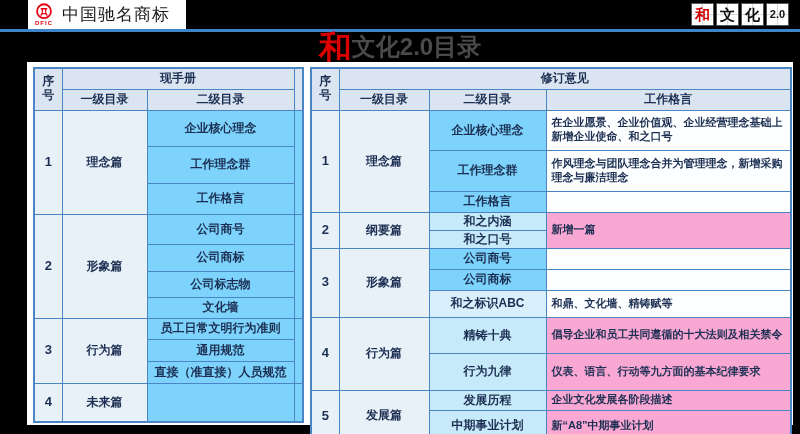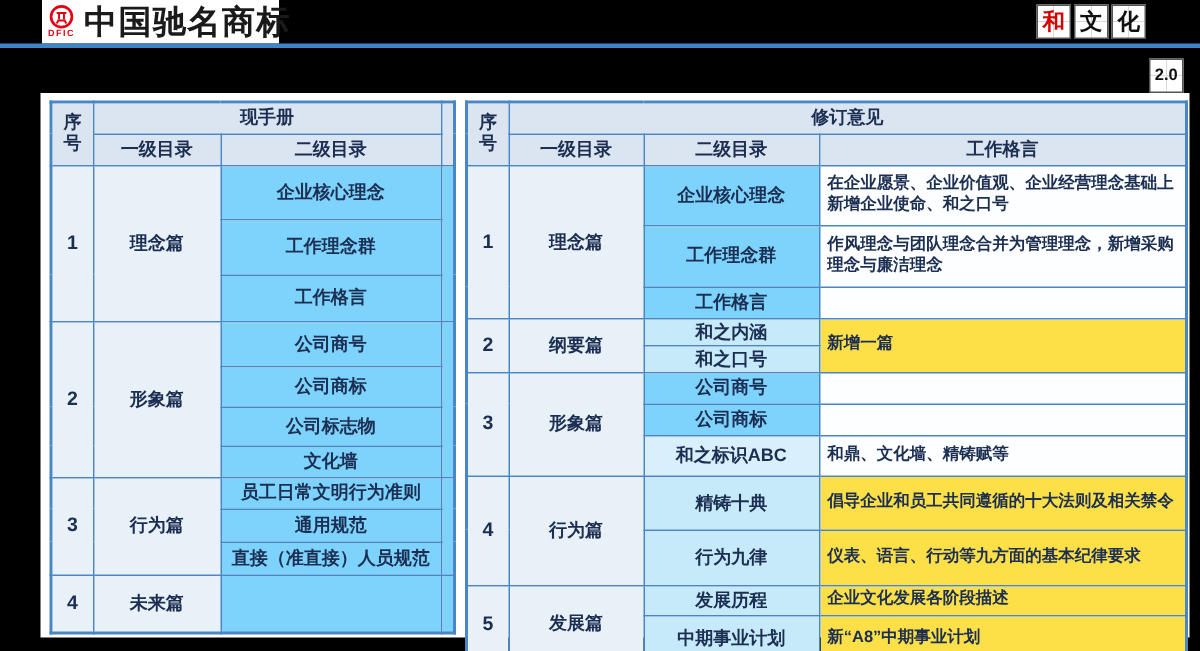--- a/index.html
+++ b/index.html
@@ -7,55 +7,55 @@
     position:relative; width:800px; height:434px; background:#000;
     font-family:"Liberation Sans","DejaVu Sans",sans-serif; overflow:hidden;
   }
   
   .logo-area {
     position:absolute; left:28px; top:0; width:158px; height:29px;
     background:#fff; display:flex; align-items:center; gap:5px; padding-left:3px; box-sizing:border-box;
   }
   .emblem { display:flex; flex-direction:column; align-items:center; width:26px; }
   .emblem .dfic { color:#e60012; font-size:6px; font-weight:bold; letter-spacing:1px; line-height:5px; }
-  .trademark { font-size:22px; font-weight:bold; color:#1a1a1a; letter-spacing:1px; white-space:nowrap; }
+  .trademark { font-size:17px; font-weight:normal; color:#1a1a1a; letter-spacing:1px; white-space:nowrap; }
   
   .blue-line { position:absolute; left:0; top:29px; width:800px; height:3px; background:#3e86c8; }
   
   .badges { position:absolute; top:3px; right:11px; display:flex; gap:2px; }
   .badge {
     width:23px; height:23px; background:#fff; border:1px solid #555; box-sizing:border-box;
     display:flex; align-items:center; justify-content:center;
     font-weight:bold; font-size:15px; color:#111; line-height:1;
     background-image:
       linear-gradient(to right, transparent 48%, #d8d8d8 48%, #d8d8d8 52%, transparent 52%),
       linear-gradient(to bottom, transparent 48%, #d8d8d8 48%, #d8d8d8 52%, transparent 52%);
   }
   .badge.red { color:#d40000; }
-  .badge.num { font-size:11px;margin-top:36px; }
+  .badge.num { font-size:11px; }
   
   .title-band { position:absolute; left:0; top:31px; width:800px; height:31px; text-align:center; line-height:31px; white-space:nowrap; }
   .t-accent { color:#dd0000; font-size:33px; font-weight:bold; vertical-align:-4px; }
   .t-rest  { color:#4a4a4a; font-size:24px; font-weight:bold; }
   
   .main-white { position:absolute; left:27px; top:62px; width:766px; height:363px; background:#fff; }
   
   table.tbl { position:absolute; border-collapse:collapse; table-layout:fixed; border:2px solid #4a86c4; }
   .tbl td {
     border:1px solid #4a86c4; background:#e8f0f8; color:#1c2f52;
     font-weight:bold; font-size:12px; text-align:center; vertical-align:middle;
     padding:1px 2px; overflow:hidden; line-height:1.25;
   }
   .tbl tr.hdr td { background:#dbe5f1; font-size:12px; }
   .tbl td.seqh { font-size:12px; line-height:1.15; }
   .tbl td.c-item { background:#7dd3fc; }
   .tbl td.c-desc { background:#fcfeff; text-align:left; font-size:11px; padding:1px 5px; }
   .tbl td.c-hl   { background:#c7eafa; }
   .tbl td.c-hl2  { background:#d9effb; }
-  .tbl td.c-desc.c-hl { background:#fde047;margin-left:29px; }
+  .tbl td.c-desc.c-hl { background:#f9a8d4;margin-left:29px; }
   .tbl td.num { font-size:13px; }
   .left-tbl  { left:6px;  top:5px; width:269px; }
   .right-tbl { left:283px; top:5px; width:480px; }
 </style>
 </head>
 <body>
 
 <div class="slide">
 
   <div class="logo-area">
@@ -71,20 +71,23 @@
 
   <div class="badges">
     <div class="badge red">和</div>
     <div class="badge">文</div>
     <div class="badge">化</div>
     <div class="badge num">2.0</div>
   </div>
 
   <div class="blue-line"></div>
 
+  <div class="title-band">
+    <span class="t-accent">和</span><span class="t-rest">文化2.0目录</span>
+  </div>
 
   <div class="main-white">
 
     <table class="tbl left-tbl">
       <colgroup>
           <col style="width:28px">
           <col style="width:85px">
           <col style="width:147px">
           <col style="width:9px">
         </colgroup>

